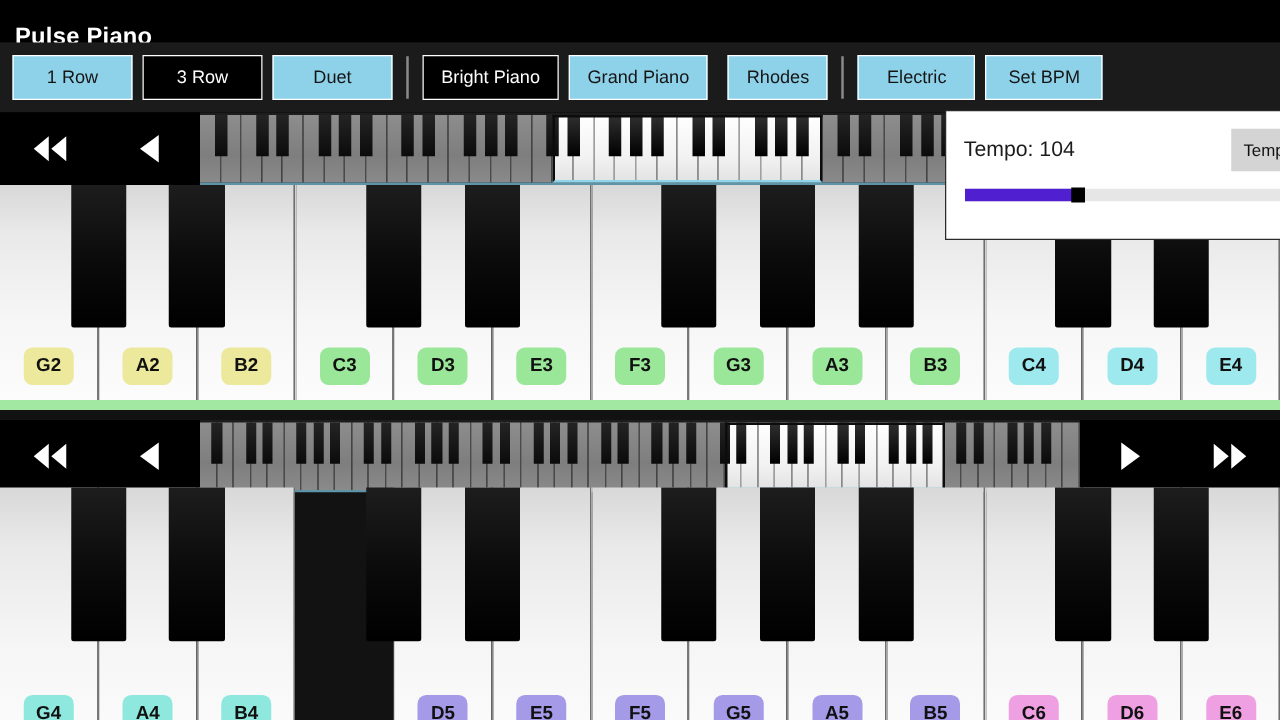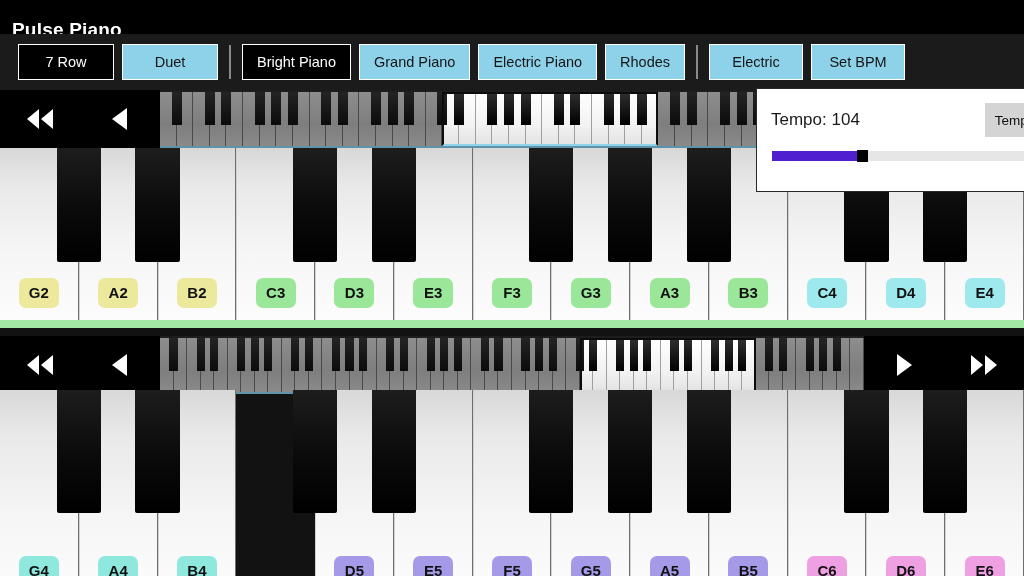--- a/index.html
+++ b/index.html
@@ -144,32 +144,32 @@
 
 <div id="app">
 
   <div class="titlebar">
     <div class="title">Pulse Piano</div>
   </div>
 
   <div class="toolbar" id="toolbar">
       <div class="tbpad"></div>
       <div class="tbgroup">
+        <div class="tbtn off" style="width: 96px;">1 Row</div>
         <div class="tbpad-s"></div>
-        <div class="tbtn on" style="width: 96px;">7 Row</div>
+        <div class="tbtn on" style="width: 96px;">3 Row</div>
         <div class="tbpad-s"></div>
         <div class="tbtn off" style="width: 96px;">Duet</div>
       </div>
       <div class="tbsep"></div>
       <div class="tbgroup">
         <div class="tbtn on">Bright Piano</div>
         <div class="tbpad-s"></div>
         <div class="tbtn off">Grand Piano</div>
         <div class="tbpad-s"></div>
-        <div class="tbtn off">Electric Piano</div>
         <div class="tbpad-s"></div>
         <div class="tbtn off">Rhodes</div>
       </div>
       <div class="tbsep"></div>
       <div class="tbgroup">
         <div class="tbtn off" style="width: 94px;">Electric</div>
         <div class="tbpad-s"></div>
         <div class="tbtn off" style="width: 94px;">Set BPM</div>
       </div>
     </div>

